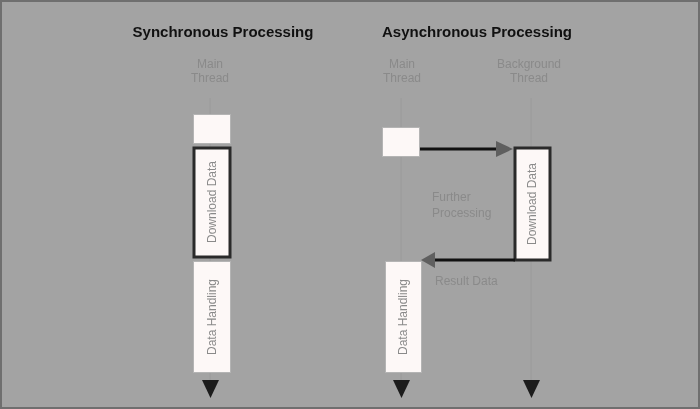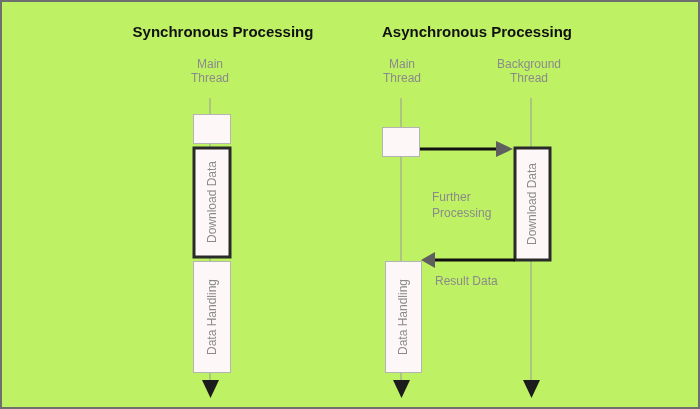--- a/index.html
+++ b/index.html
@@ -1,21 +1,21 @@
 <!DOCTYPE html>
 <html><head>
 <meta charset="utf-8">
 <style>
   html, body { margin: 0; padding: 0; background: #ffffff; }
   #canvas {
     position: relative;
     width: 700px; height: 409px;
     box-sizing: border-box;
     border: 2px solid #6f6f6f;
-    background: #bef264;
+    background: #a3a3a3;
     overflow: hidden;
     font-family: "Liberation Sans", sans-serif;
     text-align: right;
   }
   svg { position: absolute; left: 0; top: 0; }
   .title { font-family: "Liberation Sans", sans-serif; font-weight: bold; font-size: 15px; fill: #111111; }
   .lane { font-family: "Liberation Sans", sans-serif; font-size: 12px; fill: #8a8a8a; }
   .boxlabel { font-family: "Liberation Sans", sans-serif; font-size: 12px; fill: #8a8a8a; }
   .note { font-family: "Liberation Sans", sans-serif; font-size: 12px; fill: #8a8a8a; }
 </style>

